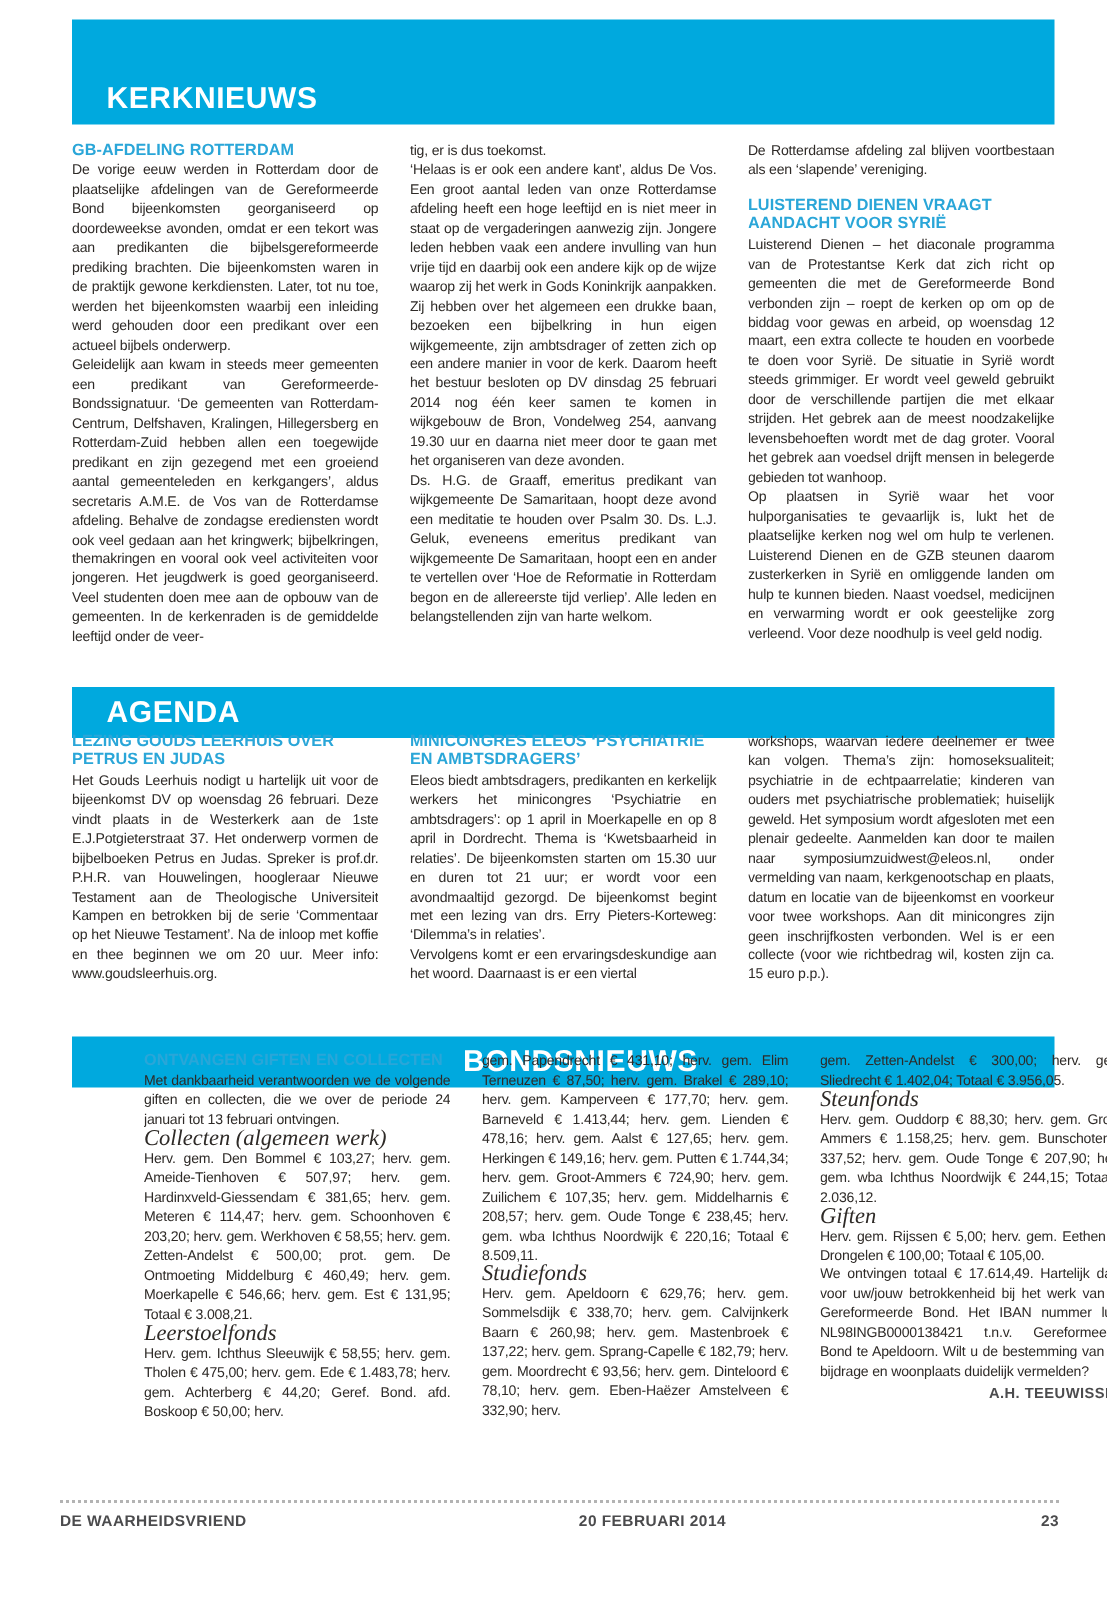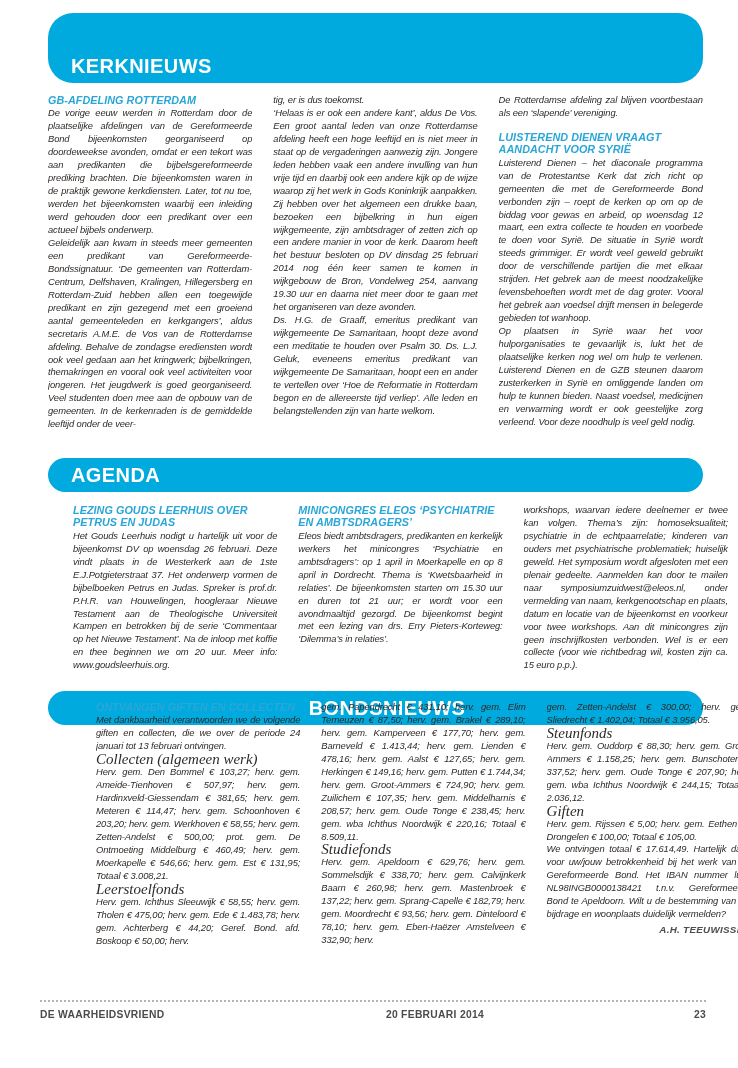--- a/index.html
+++ b/index.html
@@ -2,35 +2,35 @@
 <html lang="nl" style="--accent: #00a9de; --heading: #2aa6d8; --body: #2e2a27;"><head>
 <meta charset="utf-8">
 <style>
   html,body{margin:0;padding:0;background:#ffffff;}
   .page{
     position:relative;width:738px;height:1068px;background:#ffffff;overflow:hidden;
     font-family:"Liberation Sans",sans-serif;color:var(--body,#2e2a27);
   }
   .band{
     position:absolute;left:48px;width:655px;background:var(--accent,#00a9de);
-    display:flex;align-items:flex-end;border-radius:25px;
+    display:flex;align-items:flex-end;
   }
   .band-title{
     color:#ffffff;font-weight:bold;font-size:20px;letter-spacing:0.4px;
     padding:0 0 7px 23px;line-height:1;
   }
   .cols{
     position:absolute;left:48px;width:655px;display:flex;gap:21px;overflow:hidden;
   }
   .col{
     flex:0 0 204.3px;width:204.3px;overflow:hidden;
     font-size:9.4px;line-height:12.95px;letter-spacing:-0.12px;
     text-align:justify;hyphens:auto;-webkit-hyphens:auto;
   }
-  .blk{margin:0;font-style:italic;}
+  .blk{margin:0;}
   .blk-heading{
     color:var(--heading,#2aa6d8);font-weight:bold;font-size:10.8px;line-height:12.4px;
     text-align:left;letter-spacing:0.05px;margin:0 0 1px 0;hyphens:none;
   }
   .blk-heading:not(:first-child){margin-top:11px;}
   .blk-subitalic{
     font-family:"Liberation Serif",serif;font-style:italic;font-size:15px;
     text-align:left;letter-spacing:0;
   }
   .blk-signature{
@@ -72,28 +72,29 @@
         <p class="blk blk-para">De Rotterdamse afdeling zal blijven voortbestaan als een ‘slapende’ vereniging.</p>
         <p class="blk blk-heading">LUISTEREND DIENEN VRAAGT AANDACHT VOOR SYRIË</p>
         <p class="blk blk-para">Luisterend Dienen – het diaconale programma van de Protestantse Kerk dat zich richt op gemeenten die met de Gereformeerde Bond verbonden zijn – roept de kerken op om op de biddag voor gewas en arbeid, op woensdag 12 maart, een extra collecte te houden en voorbede te doen voor Syrië. De situatie in Syrië wordt steeds grimmiger. Er wordt veel geweld gebruikt door de verschillende partijen die met elkaar strijden. Het gebrek aan de meest noodzakelijke levensbehoeften wordt met de dag groter. Vooral het gebrek aan voedsel drijft mensen in belegerde gebieden tot wanhoop.</p>
         <p class="blk blk-para">Op plaatsen in Syrië waar het voor hulporganisaties te gevaarlijk is, lukt het de plaatselijke kerken nog wel om hulp te verlenen. Luisterend Dienen en de GZB steunen daarom zusterkerken in Syrië en omliggende landen om hulp te kunnen bieden. Naast voedsel, medicijnen en verwarming wordt er ook geestelijke zorg verleend. Voor deze noodhulp is veel geld nodig.</p>
       </div>
   </div>
 
   <div class="band" style="top:458px;height:34px;">
     <span class="band-title">AGENDA</span>
   </div>
-  <div class="cols" style="top:504px;height:186px;margin-left:25px;">
+  <div class="cols" style="top:488px;height:186px;">
     <div class="col">
         <p class="blk blk-heading">LEZING GOUDS LEERHUIS OVER PETRUS EN JUDAS</p>
         <p class="blk blk-para">Het Gouds Leerhuis nodigt u hartelijk uit voor de bijeenkomst DV op woensdag 26 februari. Deze vindt plaats in de Westerkerk aan de 1ste E.J.Potgieterstraat 37. Het onderwerp vormen de bijbelboeken Petrus en Judas. Spreker is prof.dr. P.H.R. van Houwelingen, hoogleraar Nieuwe Testament aan de Theologische Universiteit Kampen en betrokken bij de serie ‘Commentaar op het Nieuwe Testament’. Na de inloop met koffie en thee beginnen we om 20 uur. Meer info: www.goudsleerhuis.org.</p>
       </div>
     <div class="col">
         <p class="blk blk-heading">MINICONGRES ELEOS ‘PSYCHIATRIE EN AMBTSDRAGERS’</p>
         <p class="blk blk-para">Eleos biedt ambtsdragers, predikanten en kerkelijk werkers het minicongres ‘Psychiatrie en ambtsdragers’: op 1 april in Moerkapelle en op 8 april in Dordrecht. Thema is ‘Kwetsbaarheid in relaties’. De bijeenkomsten starten om 15.30 uur en duren tot 21 uur; er wordt voor een avondmaaltijd gezorgd. De bijeenkomst begint met een lezing van drs. Erry Pieters-Korteweg: ‘Dilemma’s in relaties’.</p>
+        <p class="blk blk-para">Vervolgens komt er een ervaringsdeskundige aan het woord. Daarnaast is er een viertal</p>
       </div>
     <div class="col">
         <p class="blk blk-para">workshops, waarvan iedere deelnemer er twee kan volgen. Thema’s zijn: homoseksualiteit; psychiatrie in de echtpaarrelatie; kinderen van ouders met psychiatrische problematiek; huiselijk geweld. Het symposium wordt afgesloten met een plenair gedeelte. Aanmelden kan door te mailen naar symposiumzuidwest@eleos.nl, onder vermelding van naam, kerkgenootschap en plaats, datum en locatie van de bijeenkomst en voorkeur voor twee workshops. Aan dit minicongres zijn geen inschrijfkosten verbonden. Wel is er een collecte (voor wie richtbedrag wil, kosten zijn ca. 15 euro p.p.).</p>
       </div>
   </div>
 
   <div class="band" style="top:691px;height:34px;justify-content:center;">
     <span class="band-title">BONDSNIEUWS</span>
   </div>
   <div class="cols" style="top:701px;height:258px;margin-left:48px;">

